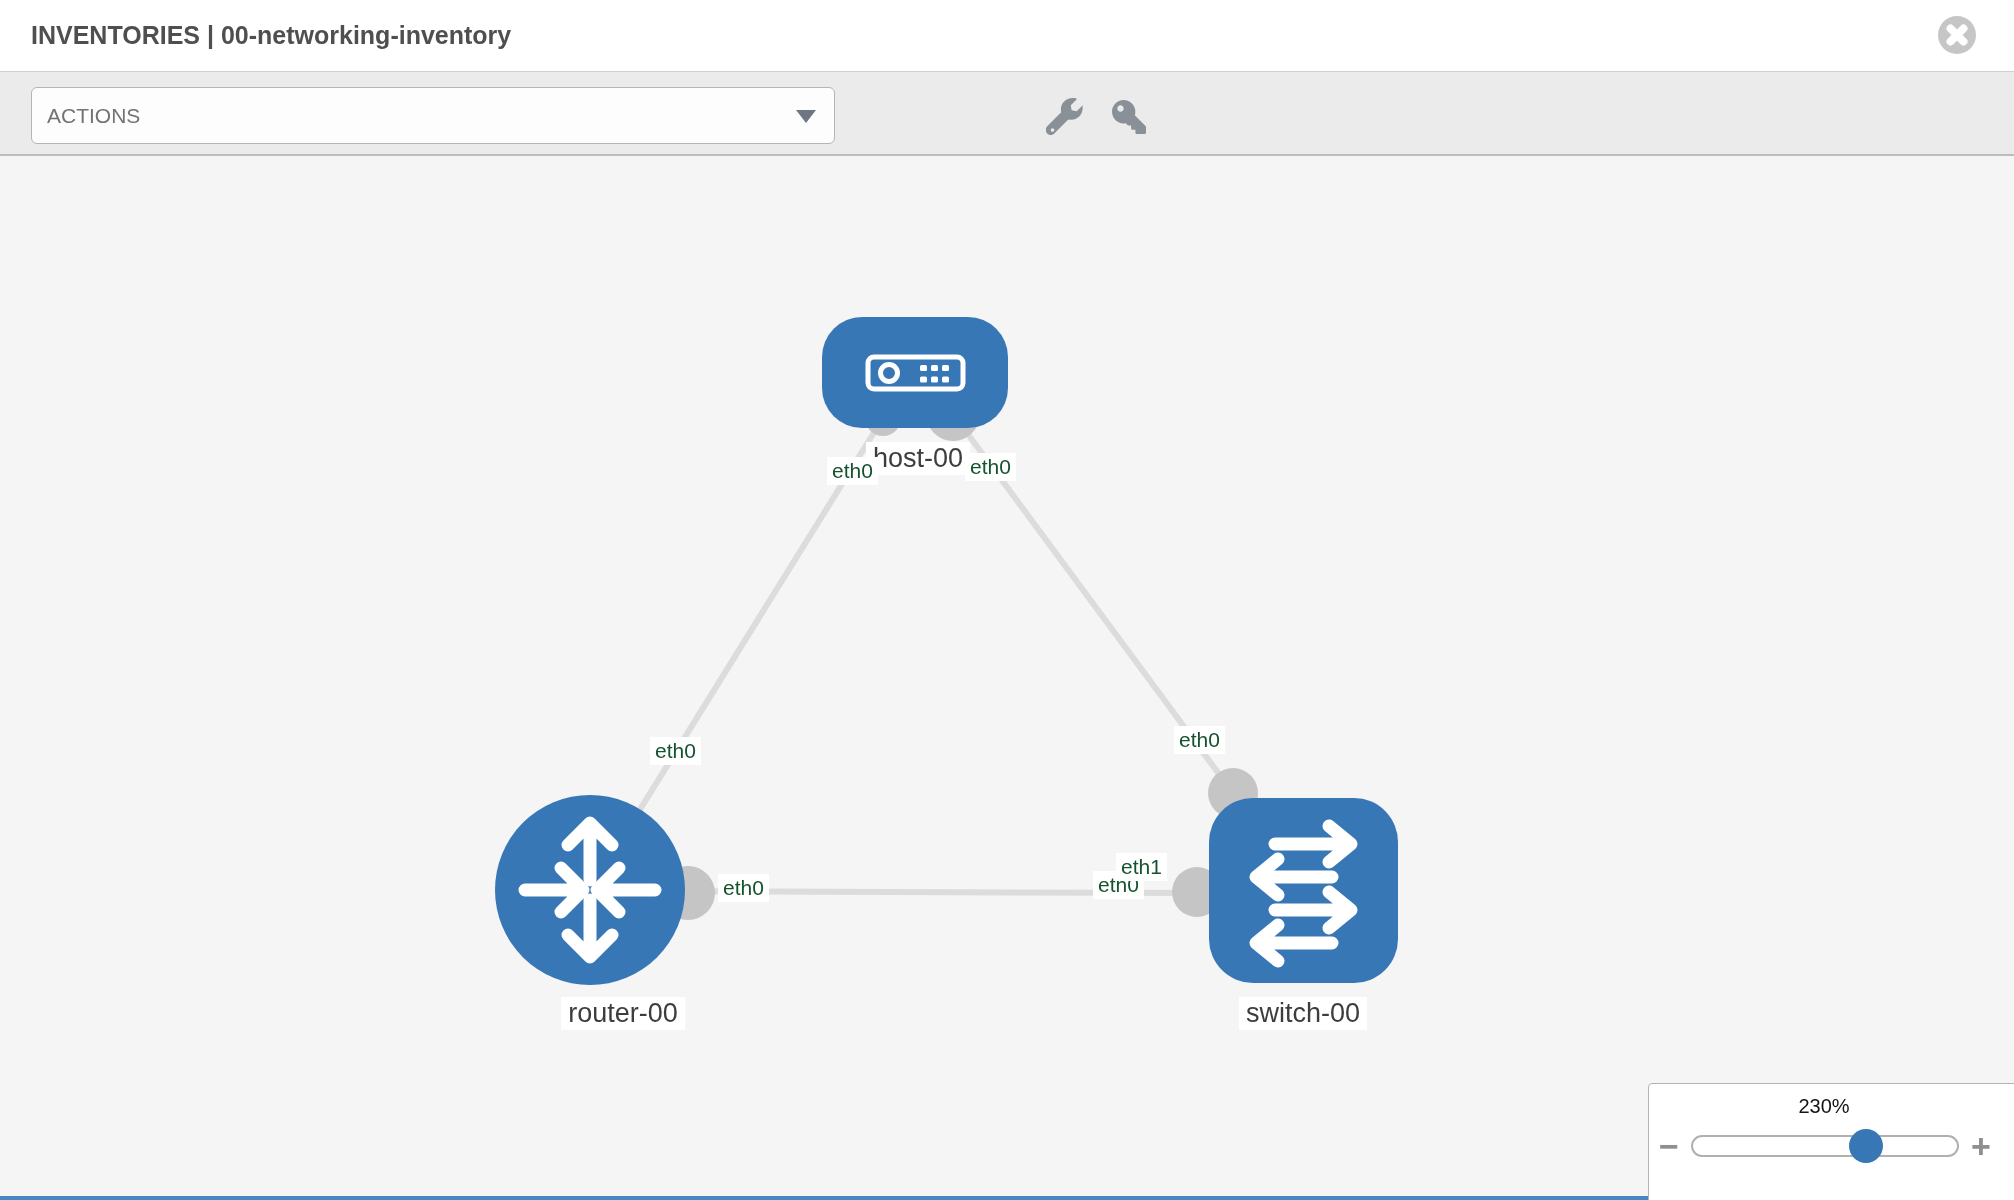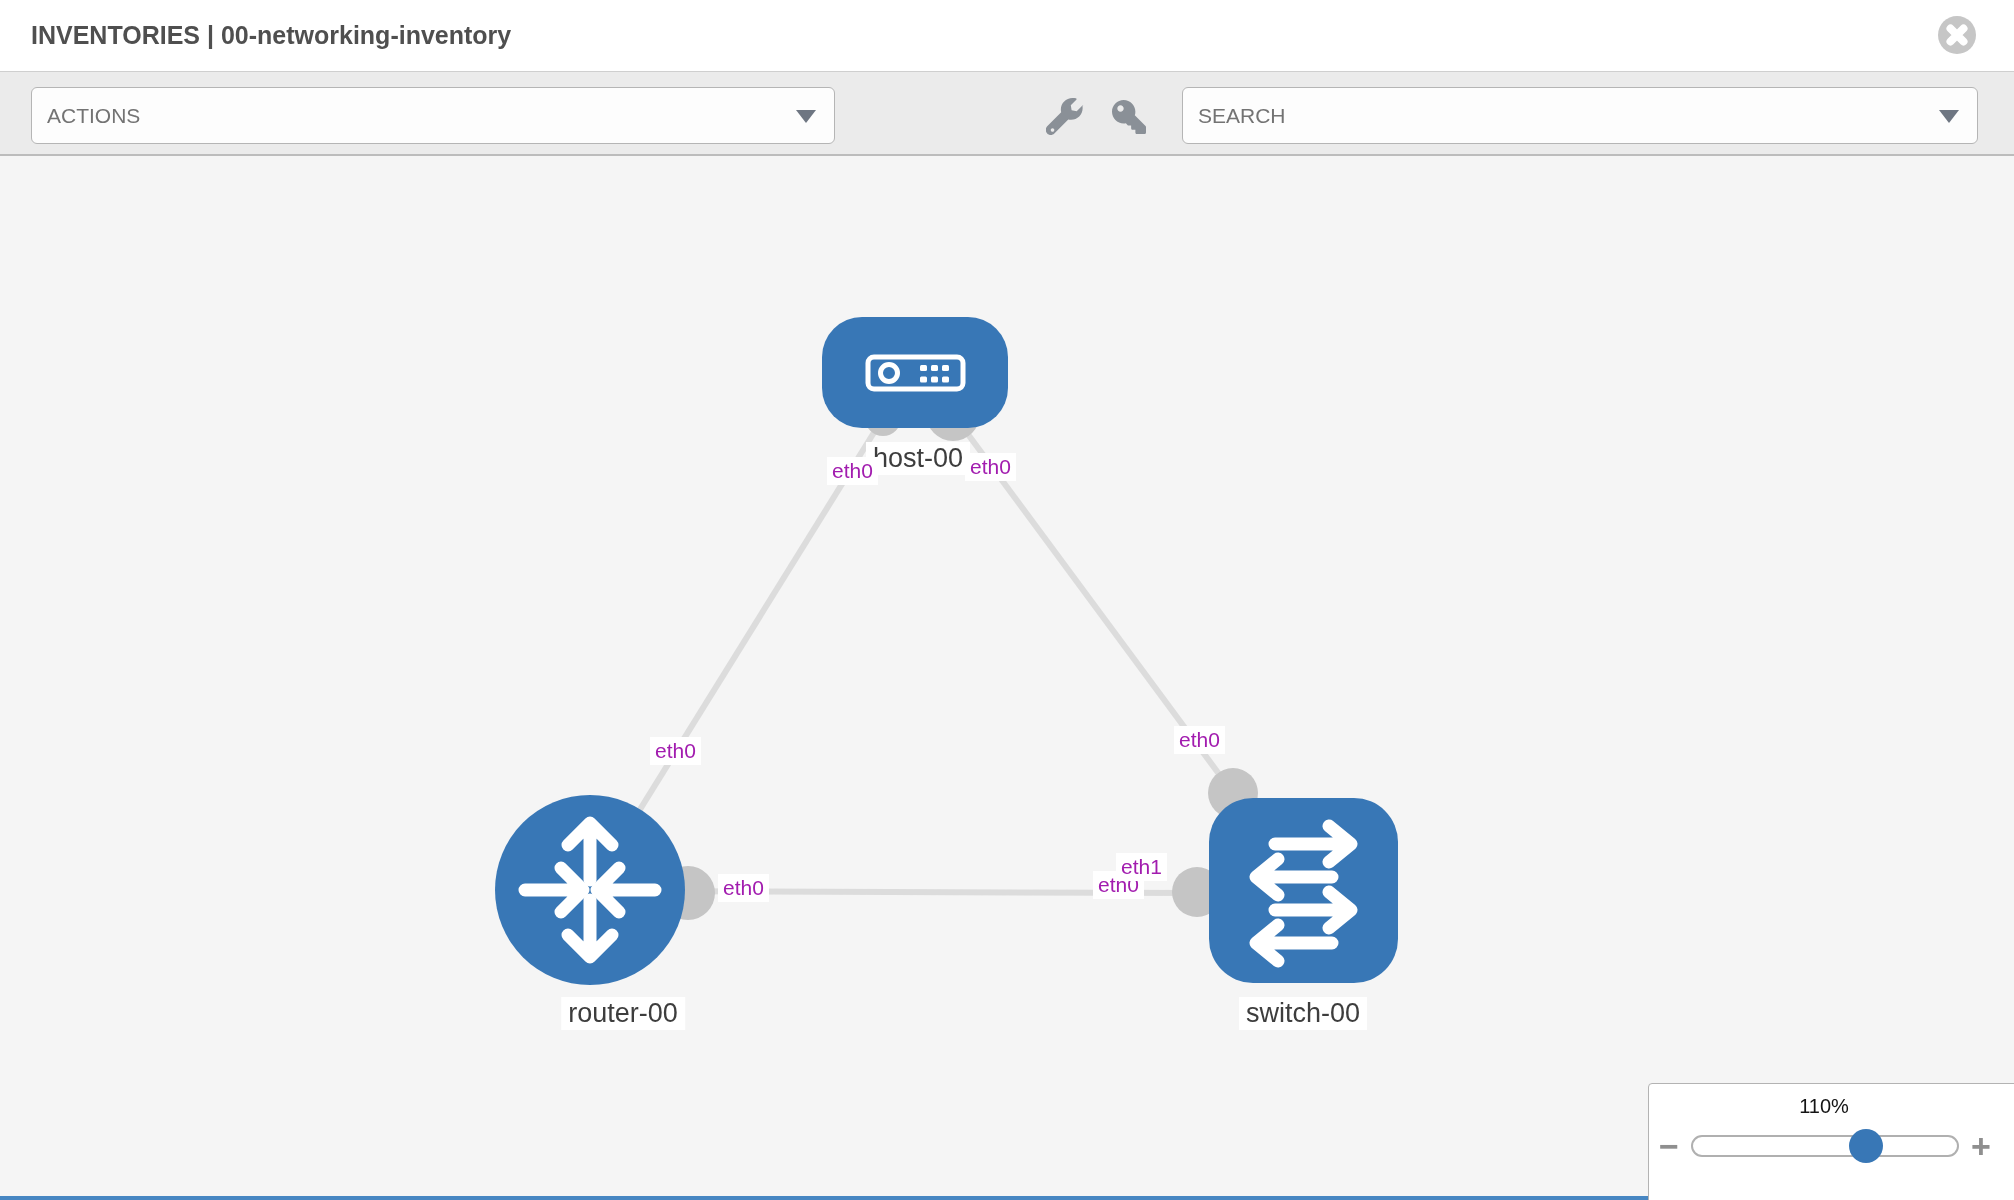--- a/index.html
+++ b/index.html
@@ -42,21 +42,21 @@
   .node.host   { left:822px;  top:161px; width:186px; height:111px; border-radius:40px; }
   .node.router { left:495px;  top:639px; width:190px; height:190px; border-radius:50%; }
   .node.switch { left:1209px; top:642px; width:189px; height:185px; border-radius:44px; }
 
   .node-label { position:absolute; transform:translateX(-50%); background:#fff;
                 font-size:27px; color:#3d3d3d; padding:1px 7px; white-space:nowrap; }
   .node-label.host   { left:918px;  top:286px; }
   .node-label.router { left:591px;  top:841px;margin-left:32px; }
   .node-label.switch { left:1303px; top:841px; }
 
-  .iface-label { position:absolute; background:#fff; font-size:21px; color:#a21caf;
+  .iface-label { position:absolute; background:#fff; font-size:21px; color:#14532d;
                  padding:2px 5px; white-space:nowrap; }
   .if-host-left   { left:827px;  top:301px; }
   .if-host-right  { left:965px;  top:297px; }
   .if-router-link { left:650px;  top:581px; }
   .if-switch-link { left:1174px; top:570px; }
   .if-router-conn { left:718px;  top:718px; }
   .if-mid-under   { left:1093px; top:715px; }
   .if-mid-over    { left:1116px; top:697px; }
 
   
@@ -101,24 +101,20 @@
     <svg class="tool-icon wrench" width="38" height="38" viewBox="0 0 512 512">
       <path fill="#8a9097" d="M507.73 109.1c-2.24-9.03-13.54-12.09-20.12-5.51l-74.36 74.36-67.88-11.31-11.31-67.88 74.36-74.36c6.62-6.62 3.43-17.9-5.66-20.16C387.7.84 372.02 0 356 0c-86.13 0-156 69.87-156 156 0 12.77 1.54 25.18 4.44 37.06l-188.5 188.5c-26.56 26.56-26.56 69.62 0 96.18s69.62 26.56 96.18 0l188.49-188.48c11.88 2.91 24.29 4.45 37.06 4.45 86.13 0 156-69.87 156-156 0-16.02-.84-31.7-4.94-45.61zM88 456c-13.25 0-24-10.75-24-24 0-13.26 10.75-24 24-24s24 10.74 24 24c0 13.25-10.75 24-24 24z"></path>
     </svg>
 
     <svg class="tool-icon key" width="34" height="34" viewBox="0 0 512 512">
       <g transform="scale(-1,1) translate(-512,0)">
         <path fill="#8a9097" d="M512 176.001C512 273.203 433.202 352 336 352c-11.22 0-22.19-1.062-32.827-3.069l-24.012 27.014A23.999 23.999 0 0 1 261.223 384H224v40c0 13.255-10.745 24-24 24h-40v40c0 13.255-10.745 24-24 24H24c-13.255 0-24-10.745-24-24v-78.059c0-6.365 2.529-12.47 7.029-16.971l161.802-161.802C163.108 213.814 160 195.271 160 176 160 78.798 238.797.001 335.999 0 433.488-.001 512 78.511 512 176.001zM336 128c0 26.51 21.49 48 48 48s48-21.49 48-48-21.49-48-48-48-48 21.49-48 48z"></path>
       </g>
     </svg>
 
-    <div class="select search">
-      <span class="sel-label">SEARCH</span>
-      <span class="caret"></span>
-    </div>
   </div>
 
   <div class="canvas">
 
     <svg class="links-svg" viewBox="0 0 2014 1044">
       <line class="link" x1="883" y1="262" x2="590" y2="734"></line>
       <line class="link" x1="953" y1="258" x2="1233" y2="637"></line>
       <line class="link" x1="590" y1="735" x2="1197" y2="737"></line>
       <circle class="connector" cx="883" cy="262" r="18"></circle>
       <circle class="connector" cx="953" cy="258" r="27"></circle>
@@ -168,21 +164,21 @@
 
     <div class="iface-label if-host-left">eth0</div>
     <div class="iface-label if-host-right">eth0</div>
     <div class="iface-label if-router-link">eth0</div>
     <div class="iface-label if-switch-link">eth0</div>
     <div class="iface-label if-router-conn">eth0</div>
     <div class="iface-label if-mid-under">eth0</div>
     <div class="iface-label if-mid-over">eth1</div>
 
     <div class="zoom-panel">
-      <div class="zoom-level">110%</div>
+      <div class="zoom-level">230%</div>
       <div class="zoom-row">
         <span class="zoom-btn minus">−</span>
         <div class="zoom-track">
           <div class="zoom-thumb"></div>
         </div>
         <span class="zoom-btn plus">+</span>
       </div>
     </div>
 
     <div class="bottom-strip"></div>

